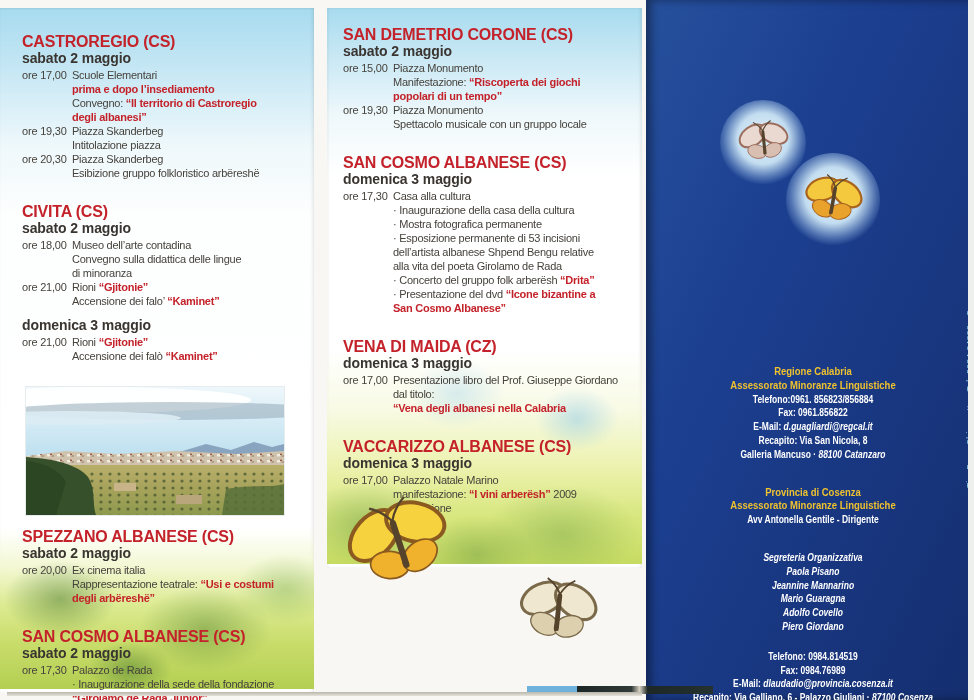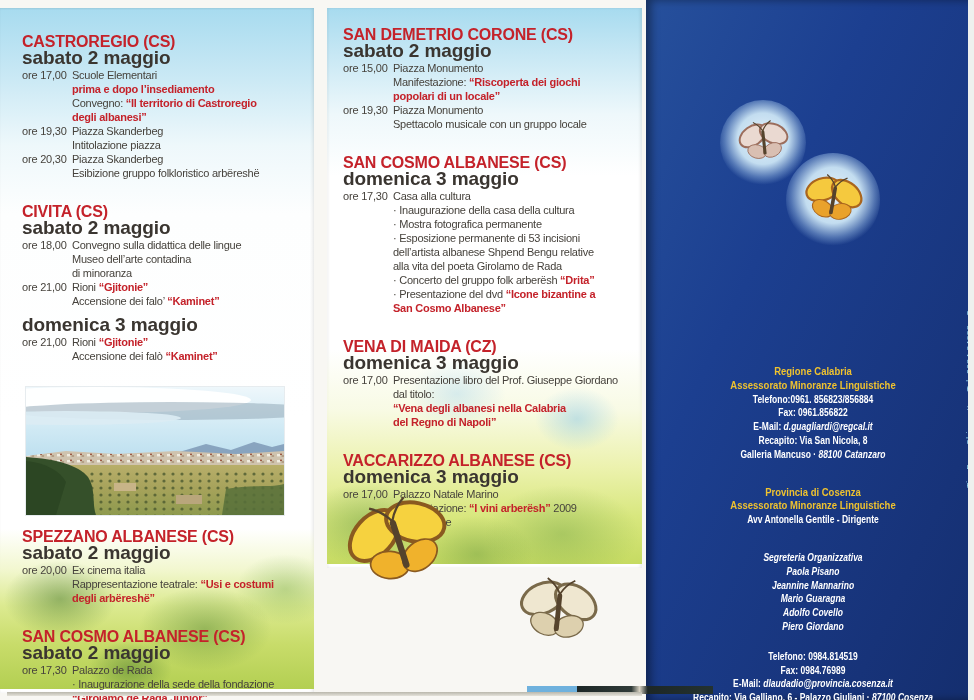--- a/index.html
+++ b/index.html
@@ -44,21 +44,21 @@
     width:50px;flex:0 0 50px;color:#46423c;font-size:11px;line-height:14px;
     letter-spacing:-0.2px;white-space:nowrap;
   }
   .event-body{flex:1;}
   .event-line{
     color:#46423c;font-size:11px;line-height:14px;letter-spacing:-0.25px;
     white-space:nowrap;
   }
   .event-line .red{color:#c4222a;font-weight:700;}
   .dg + .dg{margin-top:10px;}
-  .dg .sec-date{font-size:19px;}
+  .dg .sec-date{font-size:14px;}
   
   .photo{margin:13px 0 14px 4px;width:258px;height:128px;display:block;
     box-shadow:0 0 0 1px rgba(160,180,190,.25);}
   
   .meadow{position:absolute;left:0;right:0;z-index:1;pointer-events:none;}
   .meadow-left{
     bottom:4px;height:160px;
     background:
       radial-gradient(80px 55px at 60px 70px, rgba(70,120,45,.5), transparent 70%),
       radial-gradient(95px 60px at 205px 100px, rgba(80,130,50,.45), transparent 70%),
@@ -154,22 +154,22 @@
             </div>
           </div>
         </div>
         <div class="section">
           <div class="sec-title">CIVITA (CS)</div>
           <div class="dg">
             <div class="sec-date">sabato 2 maggio</div>
             <div class="event-row">
               <div class="event-time">ore 18,00</div>
               <div class="event-body">
+                <div class="event-line"><span>Museo dell’arte contadina</span></div>
                 <div class="event-line"><span>Convegno sulla didattica delle lingue</span></div>
-                <div class="event-line"><span>Museo dell’arte contadina</span></div>
                 <div class="event-line"><span>di minoranza</span></div>
               </div>
             </div>
             <div class="event-row">
               <div class="event-time">ore 21,00</div>
               <div class="event-body">
                 <div class="event-line"><span>Rioni </span><span class="red">“Gjitonie”</span></div>
                 <div class="event-line"><span>Accensione dei falo’ </span><span class="red">“Kaminet”</span></div>
               </div>
             </div>
@@ -271,21 +271,21 @@
     <div>
         <div class="section">
           <div class="sec-title">SAN DEMETRIO CORONE (CS)</div>
           <div class="dg">
             <div class="sec-date">sabato 2 maggio</div>
             <div class="event-row">
               <div class="event-time">ore 15,00</div>
               <div class="event-body">
                 <div class="event-line"><span>Piazza Monumento</span></div>
                 <div class="event-line"><span>Manifestazione: </span><span class="red">“Riscoperta dei giochi</span></div>
-                <div class="event-line"><span class="red">popolari di un locale”</span></div>
+                <div class="event-line"><span class="red">popolari di un tempo”</span></div>
               </div>
             </div>
             <div class="event-row">
               <div class="event-time">ore 19,30</div>
               <div class="event-body">
                 <div class="event-line"><span>Piazza Monumento</span></div>
                 <div class="event-line"><span>Spettacolo musicale con un gruppo locale</span></div>
               </div>
             </div>
           </div>
@@ -313,21 +313,20 @@
         <div class="section">
           <div class="sec-title">VENA DI MAIDA (CZ)</div>
           <div class="dg">
             <div class="sec-date">domenica 3 maggio</div>
             <div class="event-row">
               <div class="event-time">ore 17,00</div>
               <div class="event-body">
                 <div class="event-line"><span>Presentazione libro del Prof. Giuseppe Giordano</span></div>
                 <div class="event-line"><span>dal titolo:</span></div>
                 <div class="event-line"><span class="red">“Vena degli albanesi nella Calabria</span></div>
-                <div class="event-line"><span class="red">del Regno di Napoli”</span></div>
               </div>
             </div>
           </div>
         </div>
         <div class="section">
           <div class="sec-title">VACCARIZZO ALBANESE (CS)</div>
           <div class="dg">
             <div class="sec-date">domenica 3 maggio</div>
             <div class="event-row">
               <div class="event-time">ore 17,00</div>

